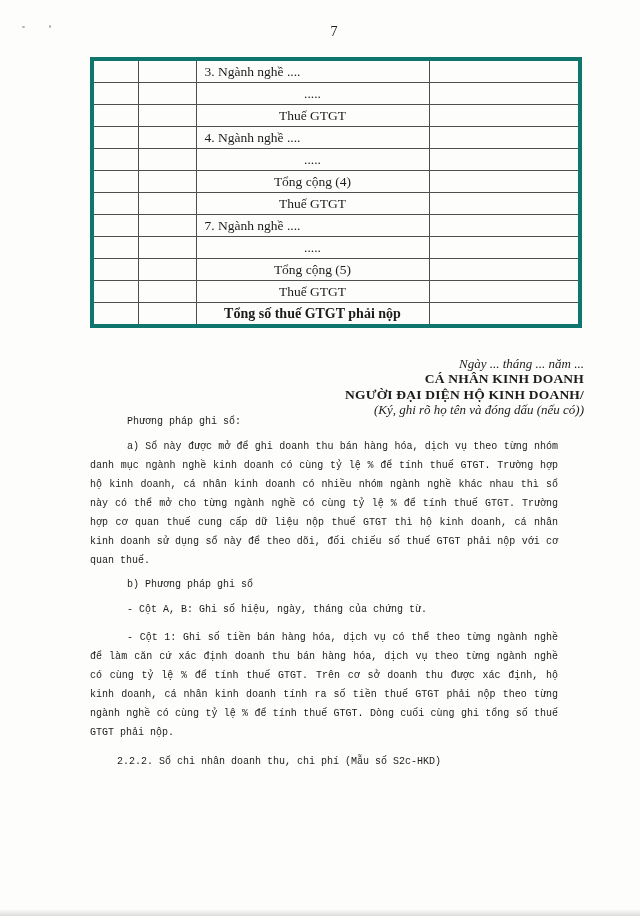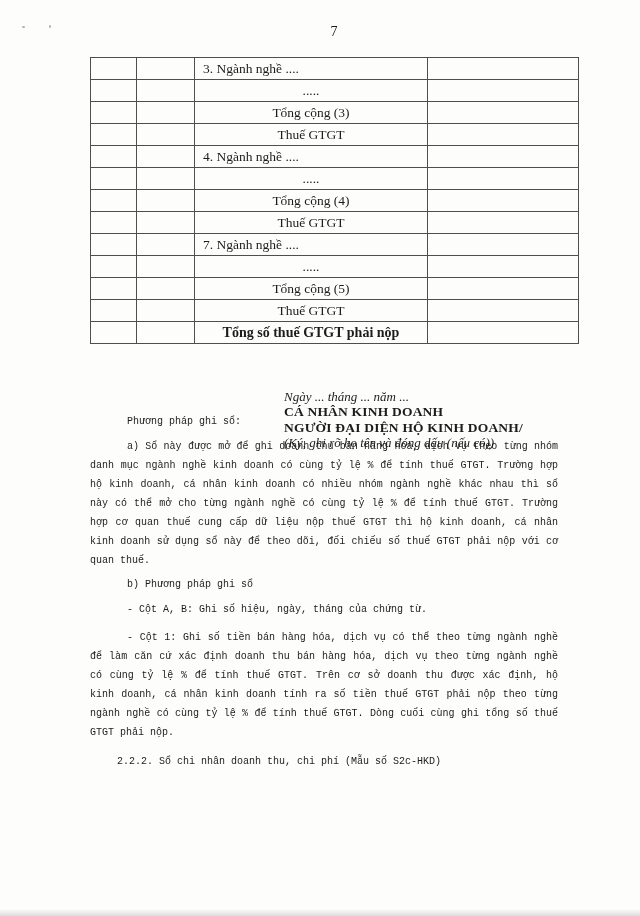--- a/index.html
+++ b/index.html
@@ -23,40 +23,39 @@
     font-size: 14px;
     line-height: 19px;
   }
 
   table.main {
     position: absolute;
     top: 57px; left: 90px;
     width: 488px;
     border-collapse: collapse;
     table-layout: fixed;
-    border: 1px solid #0f766e;
+    border: 4px solid #0f766e;
   }
   table.main td {
     border: 1px solid #4e4e4e;
     height: 21px;
     padding: 0 4px;
     font-size: 13.5px;
     text-align: center;
     overflow: hidden;
     white-space: nowrap;
     vertical-align: middle;
   }
   table.main td.c3.left { text-align: left; padding-left: 8px; }
   table.main tr.bold td { font-weight: bold; font-size: 14px; }
 
   .signature {
     position: absolute;
     top: 356px; left: 284px; width: 300px;
-    text-align: left;
-    margin-top: 33px;
+    text-align: right;
   }
   .sig-date { font-style: italic; font-size: 13px; line-height: 15px; }
   .sig-title { font-weight: bold; font-size: 13.5px; line-height: 15.5px; letter-spacing: .2px; }
   .sig-note { font-style: italic; font-size: 13px; line-height: 15px; }
 
   .body-text {
     position: absolute;
     top: 412px; left: 90px; width: 468px;
     font-size: 10px;
     line-height: 19px;
@@ -96,26 +95,20 @@
       <tr>
         <td class="c1"></td>
         <td class="c2"></td>
         <td class="c3 left">3. Ngành nghề ....</td>
         <td class="c4"></td>
       </tr>
       <tr>
         <td class="c1"></td>
         <td class="c2"></td>
         <td class="c3">.....</td>
-        <td class="c4"></td>
-      </tr>
-      <tr>
-        <td class="c1"></td>
-        <td class="c2"></td>
-        <td class="c3">Tổng cộng (3)</td>
         <td class="c4"></td>
       </tr>
       <tr>
         <td class="c1"></td>
         <td class="c2"></td>
         <td class="c3">Thuế GTGT</td>
         <td class="c4"></td>
       </tr>
       <tr>
         <td class="c1"></td>

